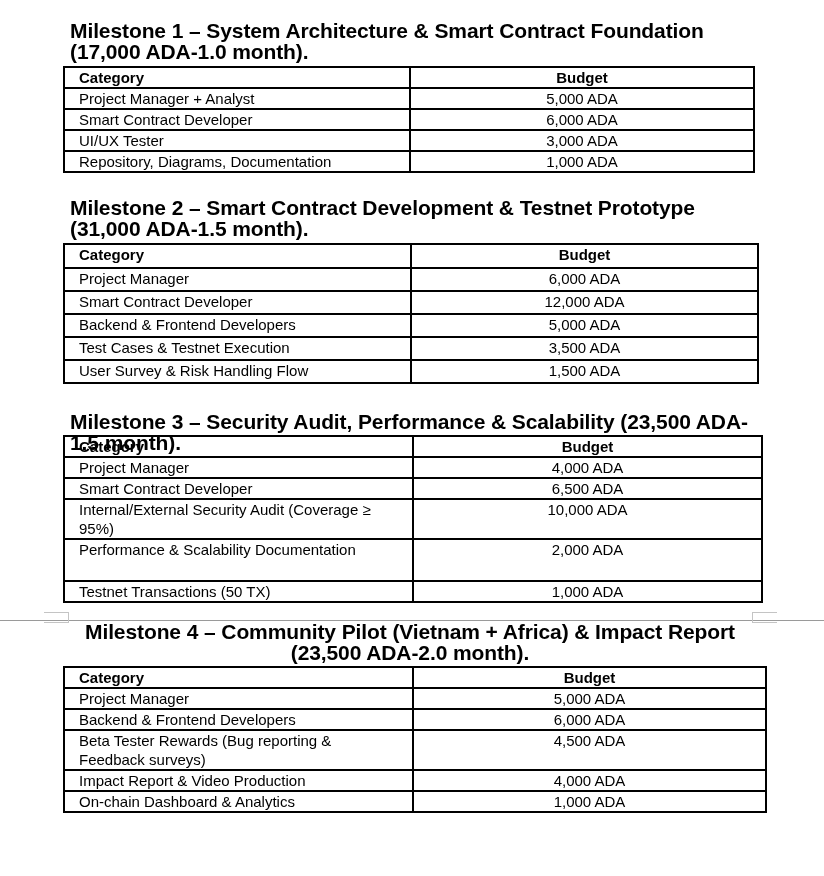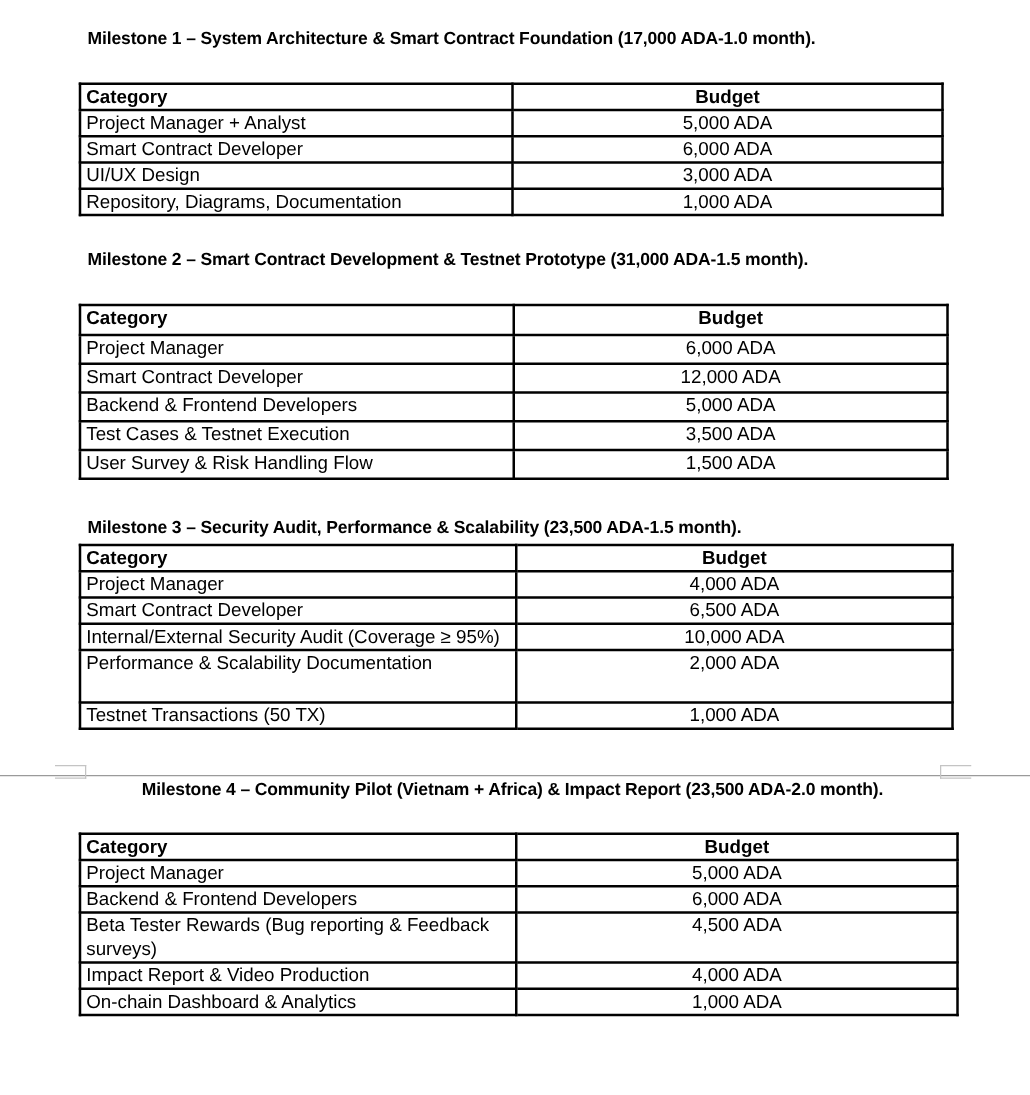--- a/index.html
+++ b/index.html
@@ -1,22 +1,22 @@
 <!DOCTYPE html>
 <html><head>
 <meta charset="utf-8">
 <style>
   html, body { margin: 0; padding: 0; background: #ffffff; }
   body { width: 824px; height: 876px; position: relative; overflow: hidden;
          font-family: "Liberation Sans", sans-serif; color: #000; }
   .heading { position: absolute; left: 70px; width: 680px; font-weight: bold;
-             font-size: 14px; line-height: 21px; letter-spacing: -0.1px; }
+             font-size: 21px; line-height: 21px; letter-spacing: -0.1px; }
   table.budget { position: absolute; border-collapse: collapse; table-layout: fixed;
                  font-size: 15px; }
-  table.budget td { border: 2px solid #000; padding: 0 4px; vertical-align: top;
+  table.budget td { border: 2px solid #000; padding: 0 14px; vertical-align: top;
                     line-height: 19px; white-space: normal; }
   table.budget td.budget-cell { text-align: center; }
   table.budget tr.hdr td { font-weight: bold; }
   .page-break { position: absolute; left: 0; top: 620px; width: 824px; height: 1px; background: #9a9a9a; }
   .margin-mark { position: absolute; width: 24px; height: 9px;
                  border-top: 1px solid #c4c4c4; border-bottom: 1px solid #c4c4c4; }
   .margin-mark.left { left: 44px; top: 612px; border-right: 1px solid #c4c4c4; }
   .margin-mark.right { left: 752px; top: 612px; border-left: 1px solid #c4c4c4; }
 </style>
 </head>
@@ -35,21 +35,21 @@
   </tr>
   <tr>
     <td>Project Manager + Analyst</td>
     <td class="budget-cell">5,000 ADA</td>
   </tr>
   <tr>
     <td>Smart Contract Developer</td>
     <td class="budget-cell">6,000 ADA</td>
   </tr>
   <tr>
-    <td>UI/UX Design</td>
+    <td>UI/UX Tester</td>
     <td class="budget-cell">3,000 ADA</td>
   </tr>
   <tr>
     <td>Repository, Diagrams, Documentation</td>
     <td class="budget-cell">1,000 ADA</td>
   </tr>
 </tbody>
   </table>
 
 <div class="heading" style="top:197px;">Milestone 2 – Smart Contract Development &amp; Testnet Prototype (31,000 ADA-1.5 month).</div>

